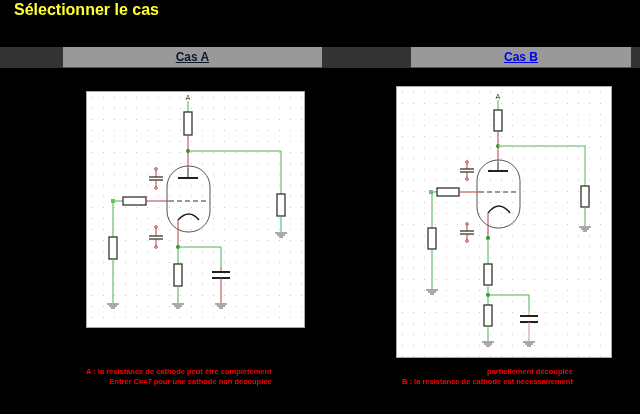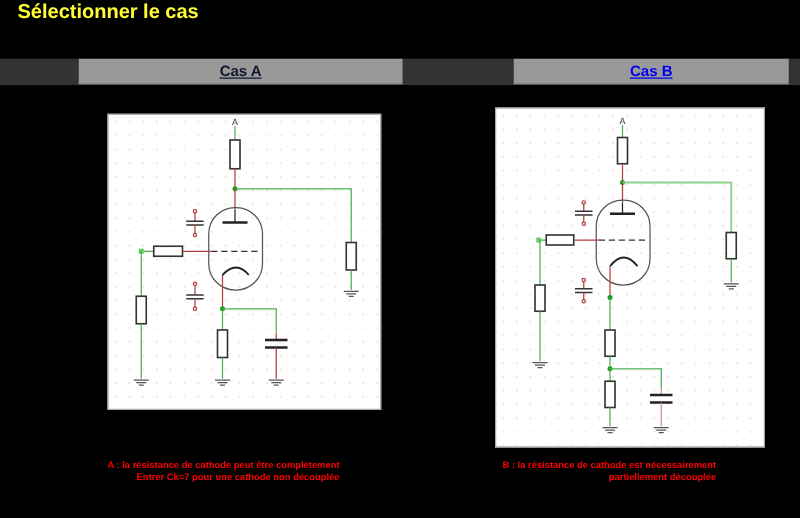--- a/index.html
+++ b/index.html
@@ -215,13 +215,13 @@
       <line x1="132" y1="235" x2="132" y2="254" stroke="#d09090"></line>
       <line x1="126" y1="255" x2="138" y2="255" stroke="#555"></line>
       <line x1="128" y1="257" x2="136" y2="257" stroke="#555"></line>
       <line x1="130" y1="259" x2="134" y2="259" stroke="#555"></line>
     </g>
   </svg>
 </div>
 
 <div class="caption caption-a"><div>A : la résistance de cathode peut être complètement</div><div style="padding-left:13px">Entrer Ck=7 pour une cathode non découplée</div></div>
 
-<div class="caption caption-b"><div>B : la résistance de cathode est nécessairement</div><div style="padding-left:29px">partiellement découplée</div></div>
+<div class="caption caption-b"><div style="padding-left:29px">partiellement découplée</div><div>B : la résistance de cathode est nécessairement</div></div>
 
 </body></html>

